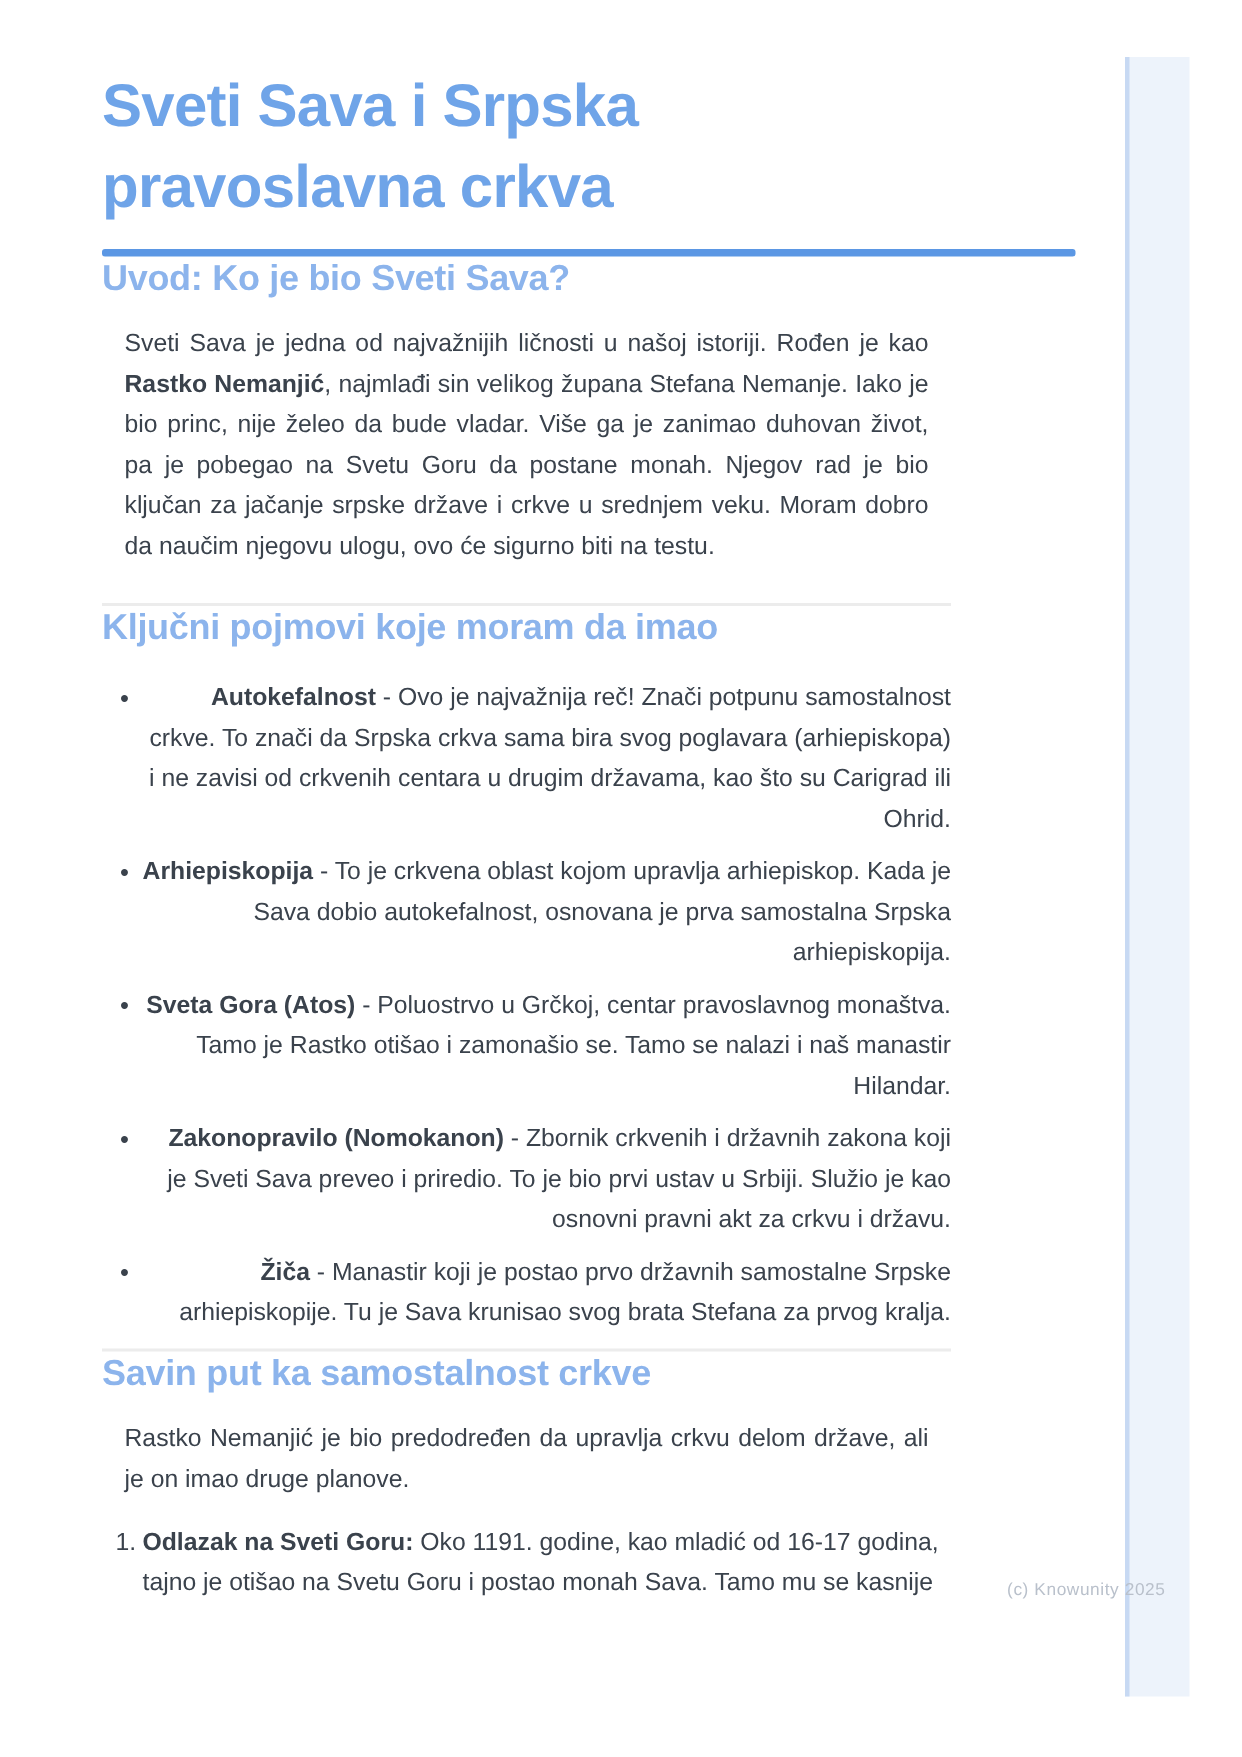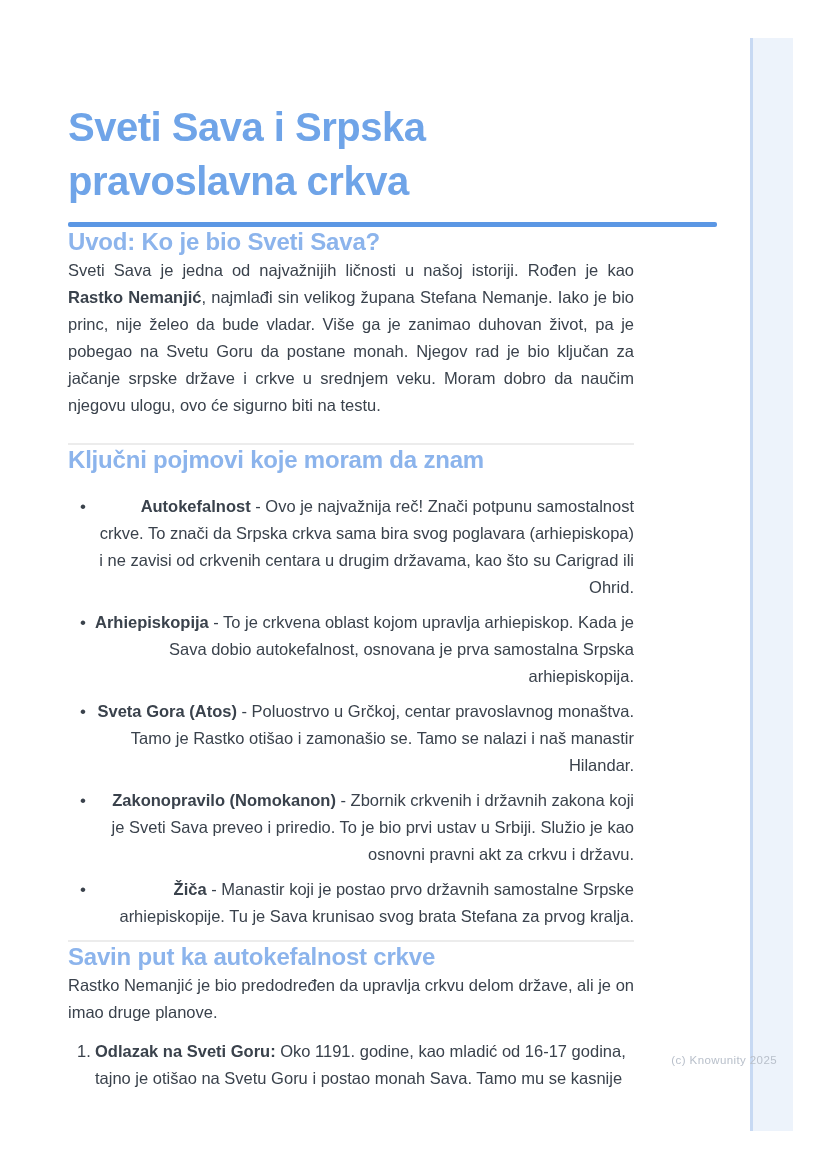--- a/index.html
+++ b/index.html
@@ -18,21 +18,21 @@
     background:#ffffff;
     position:relative;
     overflow:hidden;
     font-family:"Liberation Sans", sans-serif;
     -webkit-font-smoothing:antialiased;
   }
   .content{
     position:absolute;
     left:68px;top:0;
     width:566px;
-    padding-top:100px;
+    padding-top:44px;
   }
   h1.doc-title{
     margin:0;
     font-size:40px;
     line-height:54px;
     font-weight:700;
     letter-spacing:-0.5px;
     color:var(--title-blue);
   }
   .title-rule{
@@ -47,21 +47,21 @@
     font-size:24px;
     line-height:30px;
     font-weight:700;
     letter-spacing:-0.2px;
     color:var(--heading-blue);
   }
   .h2-uvod{margin-top:38px;}
   .h2-pojmovi{margin-top:24px;}
   .h2-put{margin-top:20px;}
   p.body-par{
-    margin:0;
+    margin:15px;
     font-size:16.5px;
     line-height:27px;
     color:var(--body-text);
   }
   .par-justified{text-align:justify;text-justify:inter-word;}
   .mt-after-h2{margin-top:12px;}
   .divider{
     border:none;
     height:2px;
     background:var(--divider-gray);
@@ -137,33 +137,33 @@
   <h1 class="doc-title">Sveti Sava i Srpska pravoslavna crkva</h1>
 
   <div class="title-rule"></div>
 
   <h2 class="section-heading h2-uvod">Uvod: Ko je bio Sveti Sava?</h2>
 
   <p class="body-par par-justified mt-after-h2"><span>Sveti Sava je jedna od najvažnijih ličnosti u našoj istoriji. Rođen je kao </span><strong>Rastko Nemanjić</strong><span>, najmlađi sin velikog župana Stefana Nemanje. Iako je bio princ, nije želeo da bude vladar. Više ga je zanimao duhovan život, pa je pobegao na Svetu Goru da postane monah. Njegov rad je bio ključan za jačanje srpske države i crkve u srednjem veku. Moram dobro da naučim njegovu ulogu, ovo će sigurno biti na testu.</span></p>
 
   <hr class="divider div-1">
 
-  <h2 class="section-heading h2-pojmovi">Ključni pojmovi koje moram da znam</h2>
+  <h2 class="section-heading h2-pojmovi">Ključni pojmovi koje moram da imao</h2>
 
   <ul class="key-terms">
     <li><strong>Autokefalnost</strong><span> - Ovo je najvažnija reč! Znači potpunu samostalnost crkve. To znači da Srpska crkva sama bira svog poglavara (arhiepiskopa) i ne zavisi od crkvenih centara u drugim državama, kao što su Carigrad ili Ohrid.</span></li>
     <li><strong>Arhiepiskopija</strong><span> - To je crkvena oblast kojom upravlja arhiepiskop. Kada je Sava dobio autokefalnost, osnovana je prva samostalna Srpska arhiepiskopija.</span></li>
     <li><strong>Sveta Gora (Atos)</strong><span> - Poluostrvo u Grčkoj, centar pravoslavnog monaštva. Tamo je Rastko otišao i zamonašio se. Tamo se nalazi i naš manastir Hilandar.</span></li>
     <li><strong>Zakonopravilo (Nomokanon)</strong><span> - Zbornik crkvenih i državnih zakona koji je Sveti Sava preveo i priredio. To je bio prvi ustav u Srbiji. Služio je kao osnovni pravni akt za crkvu i državu.</span></li>
     <li><strong>Žiča</strong><span> - Manastir koji je postao prvo državnih samostalne Srpske arhiepiskopije. Tu je Sava krunisao svog brata Stefana za prvog kralja.</span></li>
   </ul>
 
   <hr class="divider div-2">
 
-  <h2 class="section-heading h2-put">Savin put ka autokefalnost crkve</h2>
+  <h2 class="section-heading h2-put">Savin put ka samostalnost crkve</h2>
 
   <p class="body-par par-justified mt-after-h2">Rastko Nemanjić je bio predodređen da upravlja crkvu delom države, ali je on imao druge planove.</p>
 
   <div class="num-list">
     <div class="num-item"><span class="item-number">1.</span><strong>Odlazak na Sveti Goru:</strong><span> Oko 1191. godine, kao mladić od 16-17 godina, tajno je otišao na Svetu Goru i postao monah Sava. Tamo mu se kasnije</span></div>
   </div>
 
 </div>
 
 <div class="edge-strip"></div>

